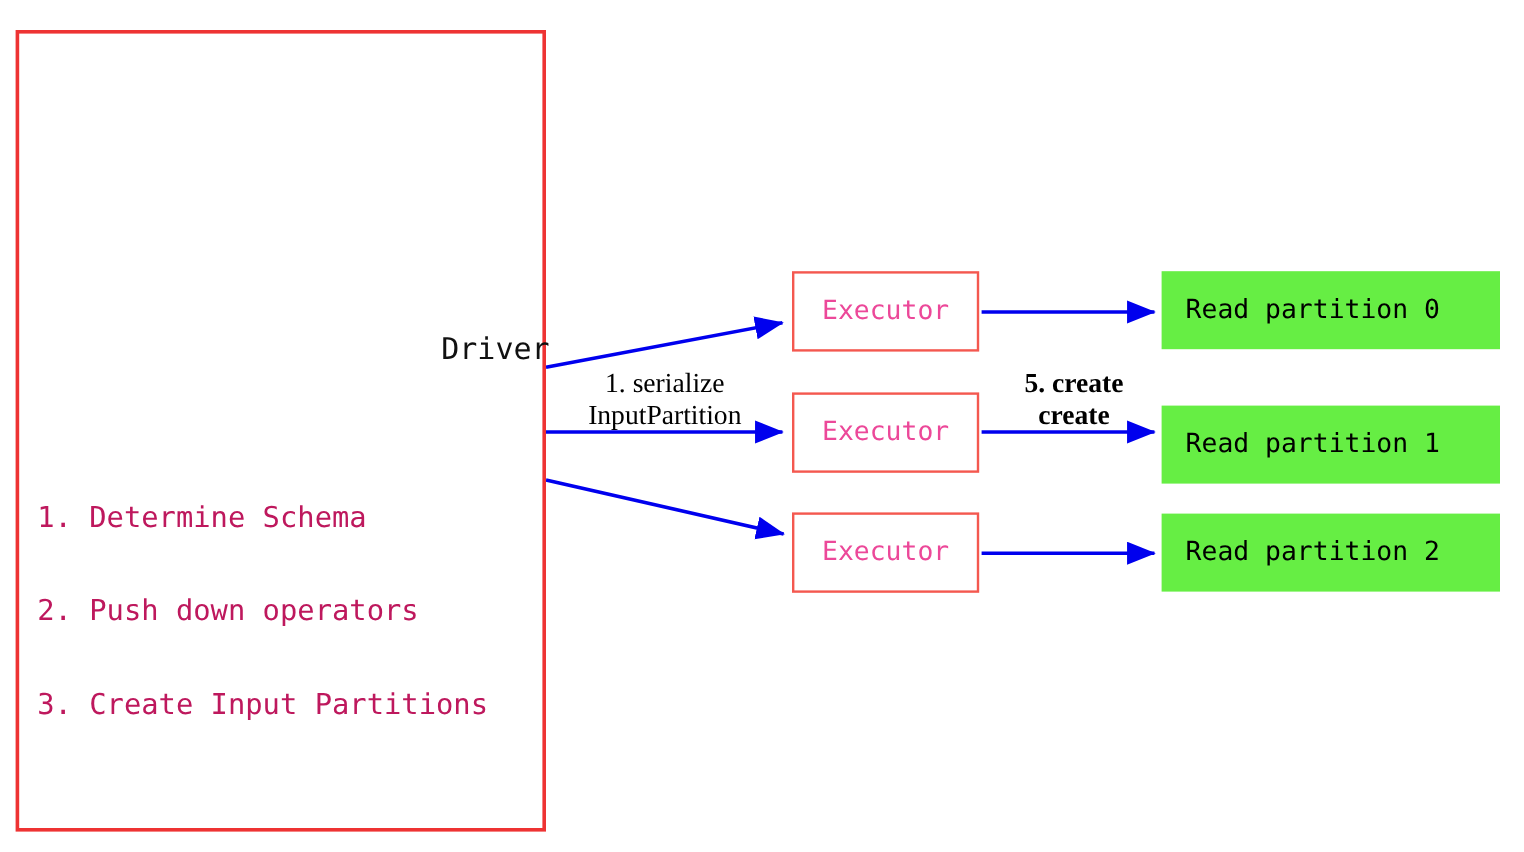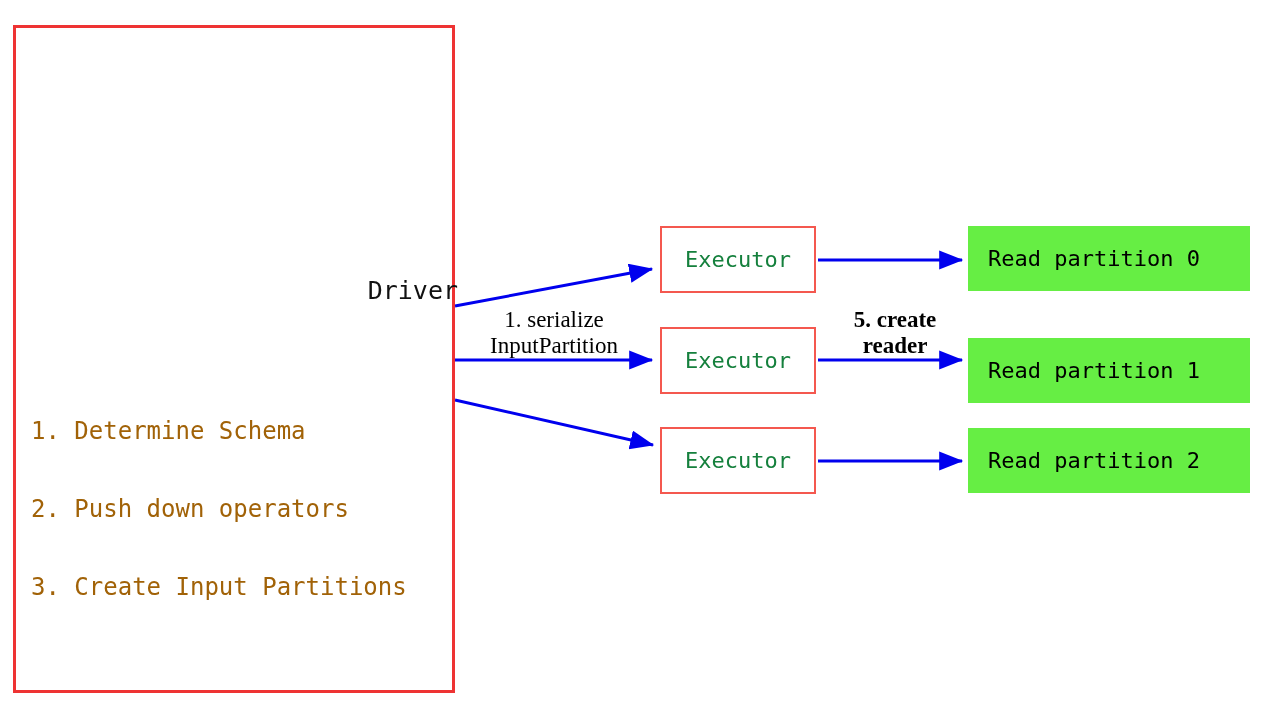--- a/index.html
+++ b/index.html
@@ -49,42 +49,42 @@
     color: #111111;
     letter-spacing: 0px;
   }
   .driver-steps {
     position: absolute;
     left: 15px;
     top: 338px;
     font-family: "DejaVu Sans Mono", "Liberation Mono", monospace;
     font-size: 24px;
     line-height: 26px;
-    color: #a16207;
+    color: #be185d;
     white-space: pre;
   }
   .driver-steps div {
     white-space: pre;
   }
 
   
   .executor-box {
     position: absolute;
     left: 660px;
     width: 156px;
     height: 67px;
     box-sizing: border-box;
     border: 2px solid #f4584f;
     background: #ffffff;
     display: flex;
     align-items: center;
     justify-content: center;
     font-family: "DejaVu Sans Mono", "Liberation Mono", monospace;
     font-size: 22px;
-    color: #15803d;
+    color: #ec4899;
   }
   .executor-0 { top: 226px; }
   .executor-1 { top: 327px; }
   .executor-2 { top: 427px; }
 
   
   .partition-box {
     position: absolute;
     left: 968px;
     width: 282px;
@@ -166,16 +166,16 @@
   <div class="partition-box partition-1">Read partition 1</div>
   <div class="partition-box partition-2">Read partition 2</div>
 
   <div class="arrow-label label-serialize">
     <div>1. serialize</div>
     <div>InputPartition</div>
   </div>
 
   <div class="arrow-label label-create">
     <div>5. create</div>
-    <div>reader</div>
+    <div>create</div>
   </div>
 
 </div>
 
 </body></html>

